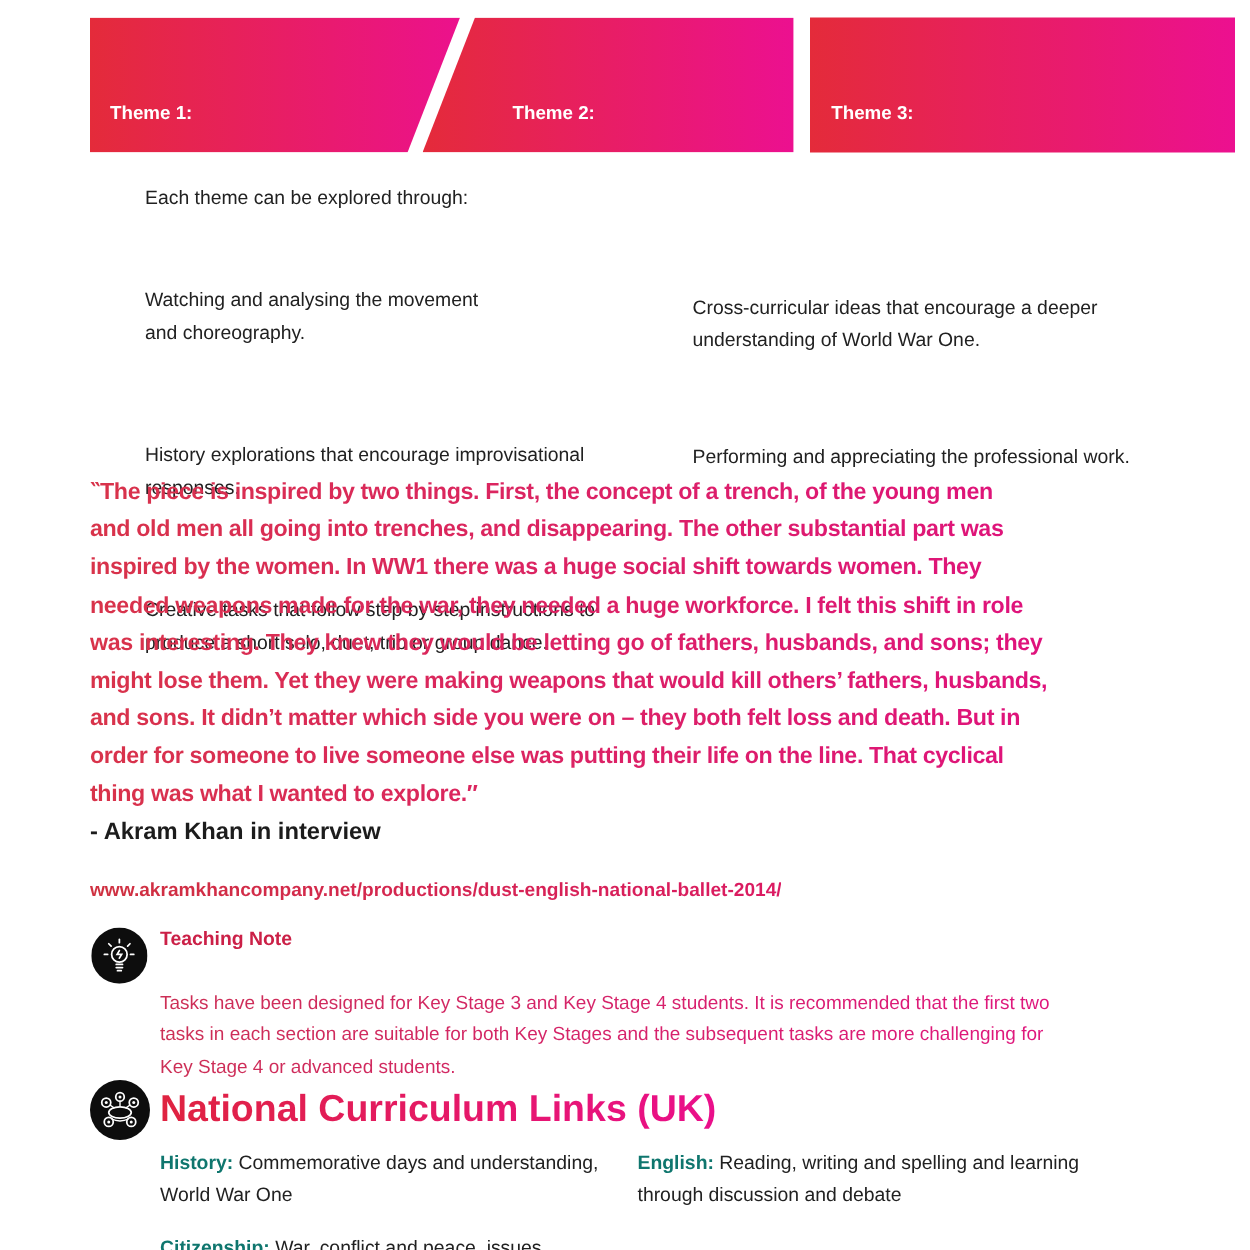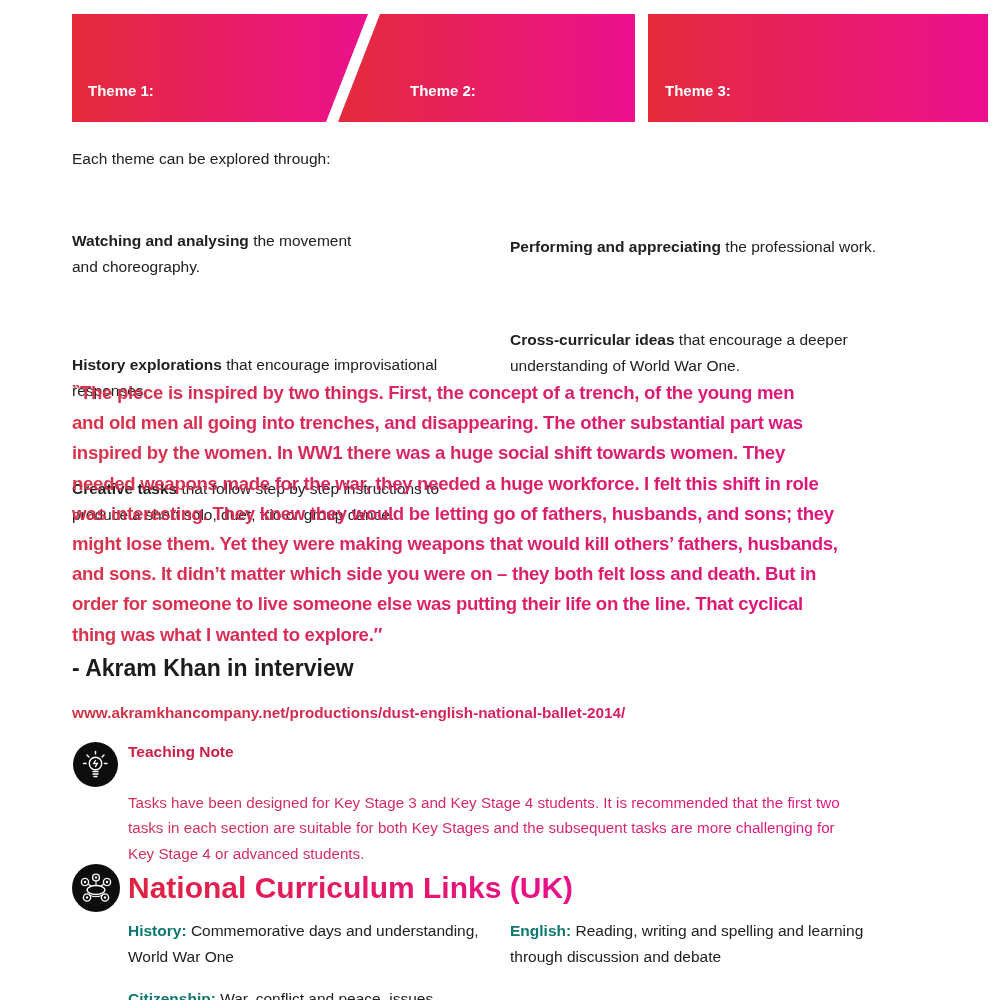--- a/index.html
+++ b/index.html
@@ -15,38 +15,38 @@
     top:14px;height:108px;
     background:linear-gradient(90deg,#e42b3a 0%,#ec1090 100%);
     color:#ffffff;font-weight:bold;font-size:15px;line-height:24.6px;
     box-sizing:border-box;padding-top:16px;
     white-space:pre;
   }
   #banner-1{left:72px;width:308px;clip-path:polygon(0 0,296px 0,254px 100%,0 100%);padding-left:16px;}
   #banner-2{left:338px;width:297px;clip-path:polygon(42px 0,100% 0,100% 100%,0 100%);padding-left:72px;}
   #banner-3{left:648px;width:340px;padding-left:17px;}
   
-  .bodytext{font-size:15.5px;line-height:26px;white-space:pre;color:#212121;}
-  .b{font-weight:bold;}
+  .bodytext{font-size:15.5px;line-height:26px;white-space:pre;color:#212121;margin-left:44px;}
+  .b{font-weight:normal;}
   #intro{left:72px;top:146px;}
   #col-left{left:72px;top:176px;}
   #col-right{left:510px;top:182px;}
   #col-left p,#col-right p{margin:0;}
   #col-left p{margin-bottom:20px;}
   #col-right p{margin-bottom:15px;}
   
   #quote{
     left:72px;top:378px;width:880px;
     font-size:18.6px;font-weight:bold;line-height:30.2px;letter-spacing:-0.3px;
     white-space:pre;
     background:linear-gradient(90deg,#d8334a 0%,#e00d84 100%);
     -webkit-background-clip:text;background-clip:text;
     -webkit-text-fill-color:transparent;color:transparent;
   }
-  #attribution{left:72px;top:655px;font-size:23px;font-weight:bold;color:#1c1c1c;}
+  #attribution{left:72px;top:655px;font-size:19px;font-weight:bold;color:#1c1c1c;}
   #source-url{
     left:72px;top:704px;font-size:15.3px;font-weight:bold;cursor:pointer;
     background:linear-gradient(90deg,#cf3140 0%,#db1a62 100%);
     -webkit-background-clip:text;background-clip:text;
     -webkit-text-fill-color:transparent;color:transparent;
   }
   
   #teach-icon{left:73px;top:742px;width:45px;height:45px;}
   #teach-title{left:128px;top:743px;font-size:15.5px;font-weight:bold;color:#cb2047;}
   #teach-body{
@@ -94,23 +94,23 @@
 <div class="abs bodytext" id="col-left">
   <p><span class="b">Watching and analysing</span><span> the movement
 and choreography.</span></p>
   <p><span class="b">History explorations</span><span> that encourage improvisational
 responses.</span></p>
   <p><span class="b">Creative tasks</span><span> that follow step by step instructions to
 produce a short solo, duet, trio or group dance.</span></p>
 </div>
 
 <div class="abs bodytext" id="col-right">
-  <p><span class="b">Performing and appreciating</span><span> the professional work.</span></p>
   <p><span class="b">Cross-curricular ideas</span><span> that encourage a deeper
 understanding of World War One.</span></p>
+  <p><span class="b">Performing and appreciating</span><span> the professional work.</span></p>
 </div>
 
 <div class="abs" id="quote">‶The piece is inspired by two things. First, the concept of a trench, of the young men
 and old men all going into trenches, and disappearing. The other substantial part was
 inspired by the women. In WW1 there was a huge social shift towards women. They
 needed weapons made for the war, they needed a huge workforce. I felt this shift in role
 was interesting. They knew they would be letting go of fathers, husbands, and sons; they
 might lose them. Yet they were making weapons that would kill others’ fathers, husbands,
 and sons. It didn’t matter which side you were on – they both felt loss and death. But in
 order for someone to live someone else was putting their life on the line. That cyclical

